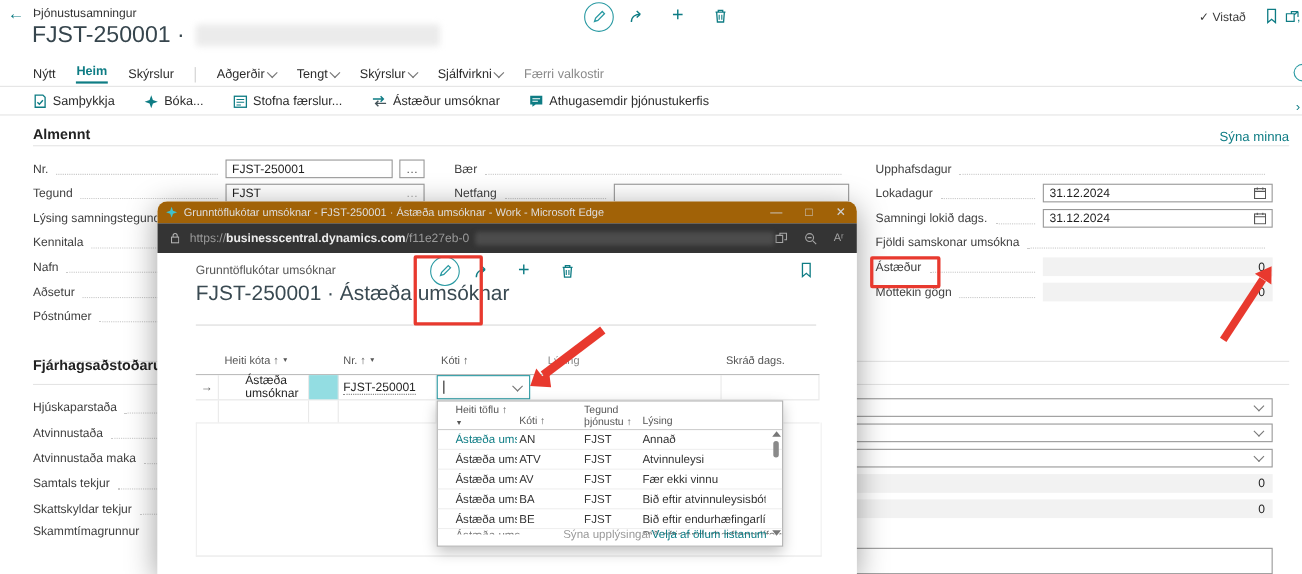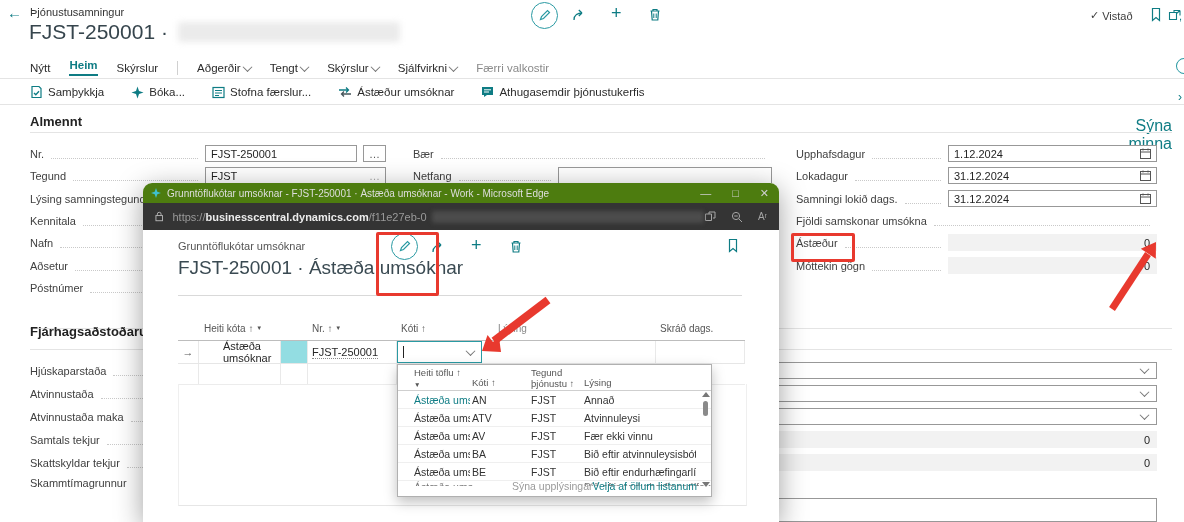--- a/index.html
+++ b/index.html
@@ -132,21 +132,21 @@
         </svg>
       <span>Athugasemdir þjónustukerfis</span>
       </span>
   </div>
   <div class="hline" style="left:0;top:104px;width:1184px"></div>
 
   <span class="edge-arc" style="left:1176px;top:58px;width:14px;height:14px"></span>
   <span class="abs teal" style="left:1178px;top:90px;font-size:12px">›</span>
 
   <div class="abs" style="left:30px;top:114px;font-size:13px;font-weight:bold;color:#222">Almennt</div>
-  <div class="abs teal" style="left:1100px;top:117px;width:72px;text-align:right;font-size:16px">Sýna minna</div>
+  <div class="abs teal" style="left:1100px;top:117px;width:72px;text-align:right;font-size:12px">Sýna minna</div>
   <div class="hline" style="left:30px;top:132px;width:1142px"></div>
 
   <div class="frow" style="left:30px;top:145px;width:356px">
     <span class="flabel">Nr.</span>
       <span class="fleader"></span>
     <span class="fbox" style="width:152px">
         <span>FJST-250001</span>
       </span>
     <span class="fbox" style="width:23px;margin-left:6px;justify-content:center;color:#555">…</span>
   </div>
@@ -190,27 +190,20 @@
   </div>
   <div class="frow" style="left:413px;top:167px;width:359px">
     <span class="flabel">Netfang</span>
       <span class="fleader"></span>
     <span class="fbox" style="width:214px"></span>
   </div>
 
   <div class="frow" style="left:796px;top:145px;width:361px">
     <span class="flabel">Upphafsdagur</span>
       <span class="fleader"></span>
-    <span class="fbox" style="width:209px">
-        <span>1.12.2024</span>
-      <svg style="margin-left:auto" width="11" height="11" viewBox="0 0 11 11">
-          <rect x="0.5" y="1.5" width="10" height="9" fill="none" stroke="#555" stroke-width="1"></rect>
-          <path d="M0.5 4h10M3 0.5v2M8 0.5v2" stroke="#555" stroke-width="1"></path>
-        </svg>
-      </span>
   </div>
   <div class="frow" style="left:796px;top:167px;width:361px">
     <span class="flabel">Lokadagur</span>
       <span class="fleader"></span>
     <span class="fbox" style="width:209px">
         <span>31.12.2024</span>
       <svg style="margin-left:auto" width="11" height="11" viewBox="0 0 11 11">
           <rect x="0.5" y="1.5" width="10" height="9" fill="none" stroke="#555" stroke-width="1"></rect>
           <path d="M0.5 4h10M3 0.5v2M8 0.5v2" stroke="#555" stroke-width="1"></path>
         </svg>
@@ -275,21 +268,21 @@
   <div class="frow" style="left:30px;top:454px;width:1127px">
     <span class="flabel">Skattskyldar tekjur</span>
       <span class="fleader"></span>
     <span class="fro" style="width:597px">0</span>
   </div>
   <div class="abs" style="left:30px;top:477px;font-size:11px;color:#404040">Skammtímagrunnur</div>
   <div class="abs fbox" style="left:560px;top:498px;width:597px;height:24px"></div>
 
   <div id="popup">
 
-    <div style="height:20px;background:#4d7c0f;display:flex;align-items:center;padding:0 10px 0 8px">
+    <div style="height:20px;background:#a16207;display:flex;align-items:center;padding:0 10px 0 8px">
       <svg width="10" height="10" viewBox="0 0 10 10">
           <path d="M5 0L6.3 3.7 10 5 6.3 6.3 5 10 3.7 6.3 0 5 3.7 3.7z" fill="#3fc1cd"></path>
         </svg>
       <span style="color:#dedede;font-size:10px;margin-left:6px;white-space:nowrap;overflow:hidden;max-width:470px">Grunntöflukótar umsóknar - FJST-250001 · Ástæða umsóknar - Work - Microsoft Edge</span>
       <span style="margin-left:auto;display:flex;gap:21px;align-items:center">
         <span class="winbtn">—</span>
         <span class="winbtn">□</span>
         <span class="winbtn">✕</span>
       </span>
     </div>

